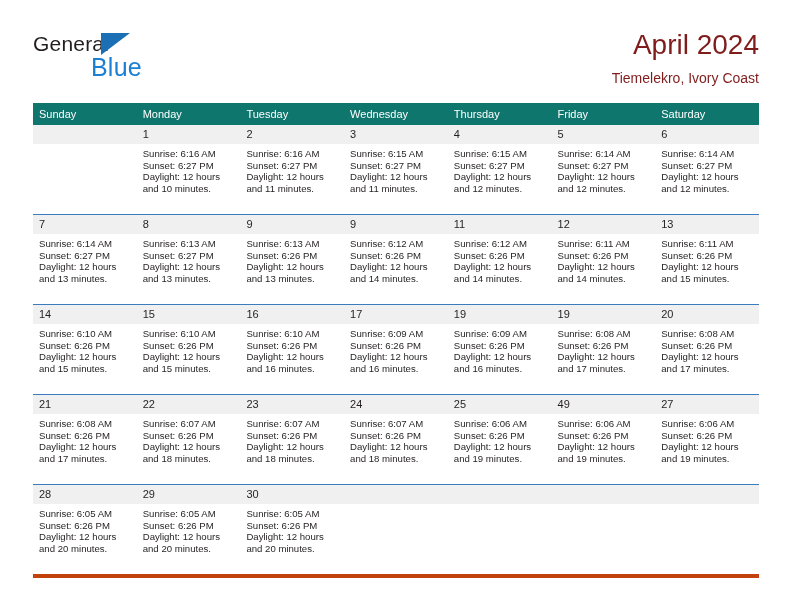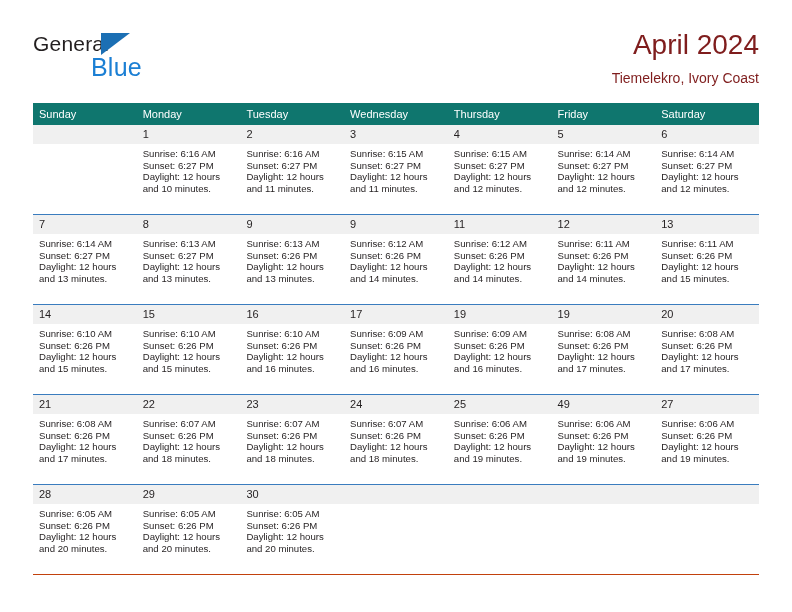--- a/index.html
+++ b/index.html
@@ -106,21 +106,21 @@
   }
   .calendar td {
     width: 103.7px;
     vertical-align: top;
     padding: 0;
     border: none;
     border-bottom: 1px solid #3a7cbe;
     height: 89px;
   }
   .calendar tr.week:last-child td {
-    border-bottom: 1px solid #c2410c;
+    border-bottom: 4px solid #c2410c;
   }
   .daycell {
     position: relative;
     height: 89px;
     box-sizing: border-box;
   }
   .daynum {
     background: #f0f0f0;
     font-size: 11px;
     color: #231f20;

